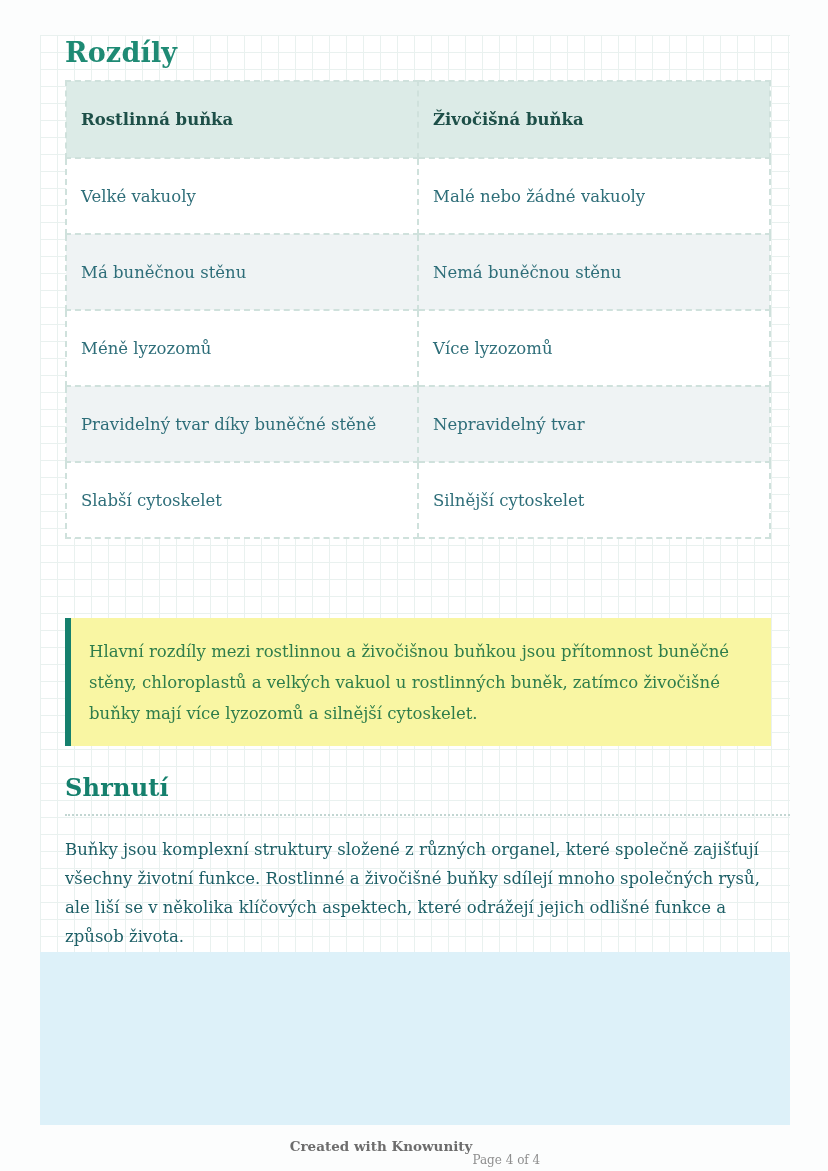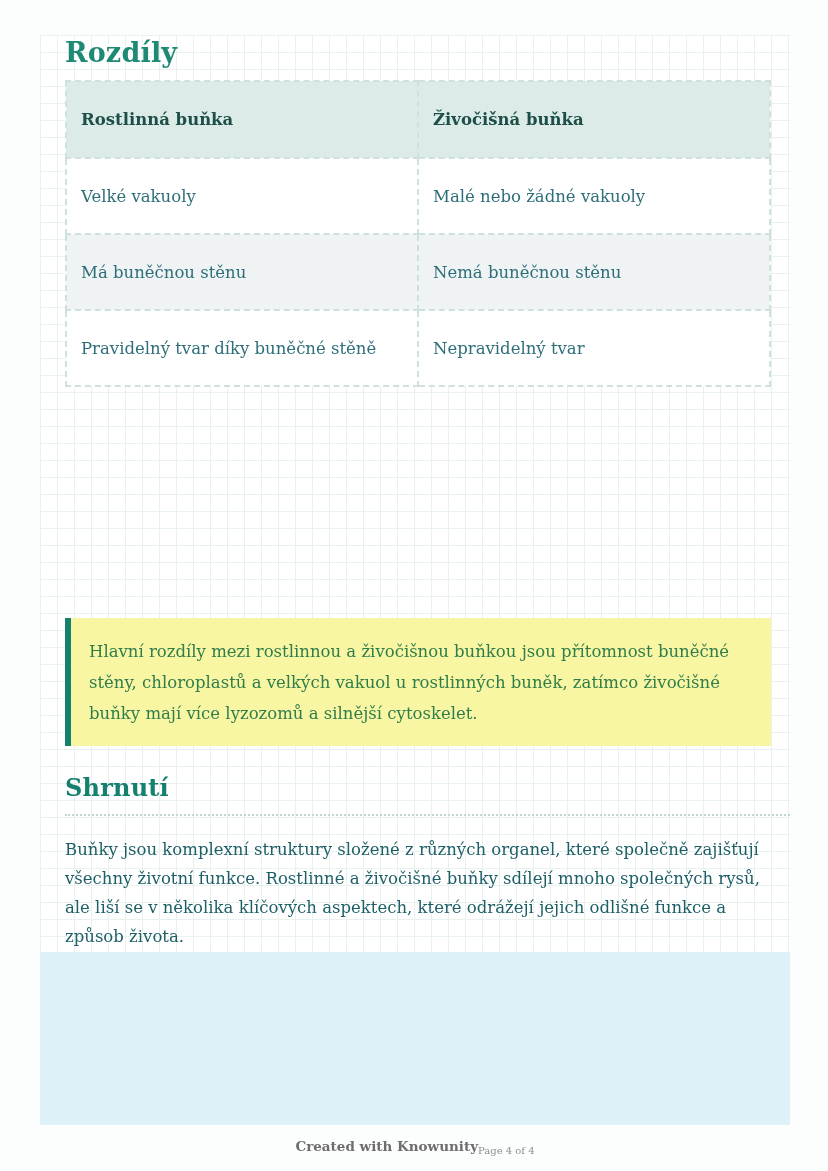--- a/index.html
+++ b/index.html
@@ -122,23 +122,23 @@
     display: flex;
     justify-content: center;
     align-items: flex-start;
   }
   .footer .brand {
     font-size: 13.5px;
     font-weight: bold;
     color: #6d6d6d;
   }
   .footer .pagenum {
-    font-size: 10px;
+    font-size: 12px;
     color: #8e8e8e;
-    margin-top: 7px;
+    margin-top: 15px;
   }
 </style>
 </head>
 <body>
 
 <div class="viewport">
 
   <div class="page">
 
     <h2 class="h-rozdily">Rozdíly</h2>
@@ -153,22 +153,30 @@
       <tbody>
         <tr>
           <td>Velké vakuoly</td>
           <td>Malé nebo žádné vakuoly</td>
         </tr>
         <tr>
           <td>Má buněčnou stěnu</td>
           <td>Nemá buněčnou stěnu</td>
         </tr>
         <tr>
+          <td>Méně lyzozomů</td>
+          <td>Více lyzozomů</td>
+        </tr>
+        <tr>
           <td>Pravidelný tvar díky buněčné stěně</td>
           <td>Nepravidelný tvar</td>
+        </tr>
+        <tr>
+          <td>Slabší cytoskelet</td>
+          <td>Silnější cytoskelet</td>
         </tr>
       </tbody>
     </table>
 
     <div class="callout">
       <p>Hlavní rozdíly mezi rostlinnou a živočišnou buňkou jsou přítomnost buněčné stěny, chloroplastů a velkých vakuol u rostlinných buněk, zatímco živočišné buňky mají více lyzozomů a silnější cytoskelet.</p>
     </div>
 
     <h1 class="h-shrnuti">Shrnutí</h1>
 

